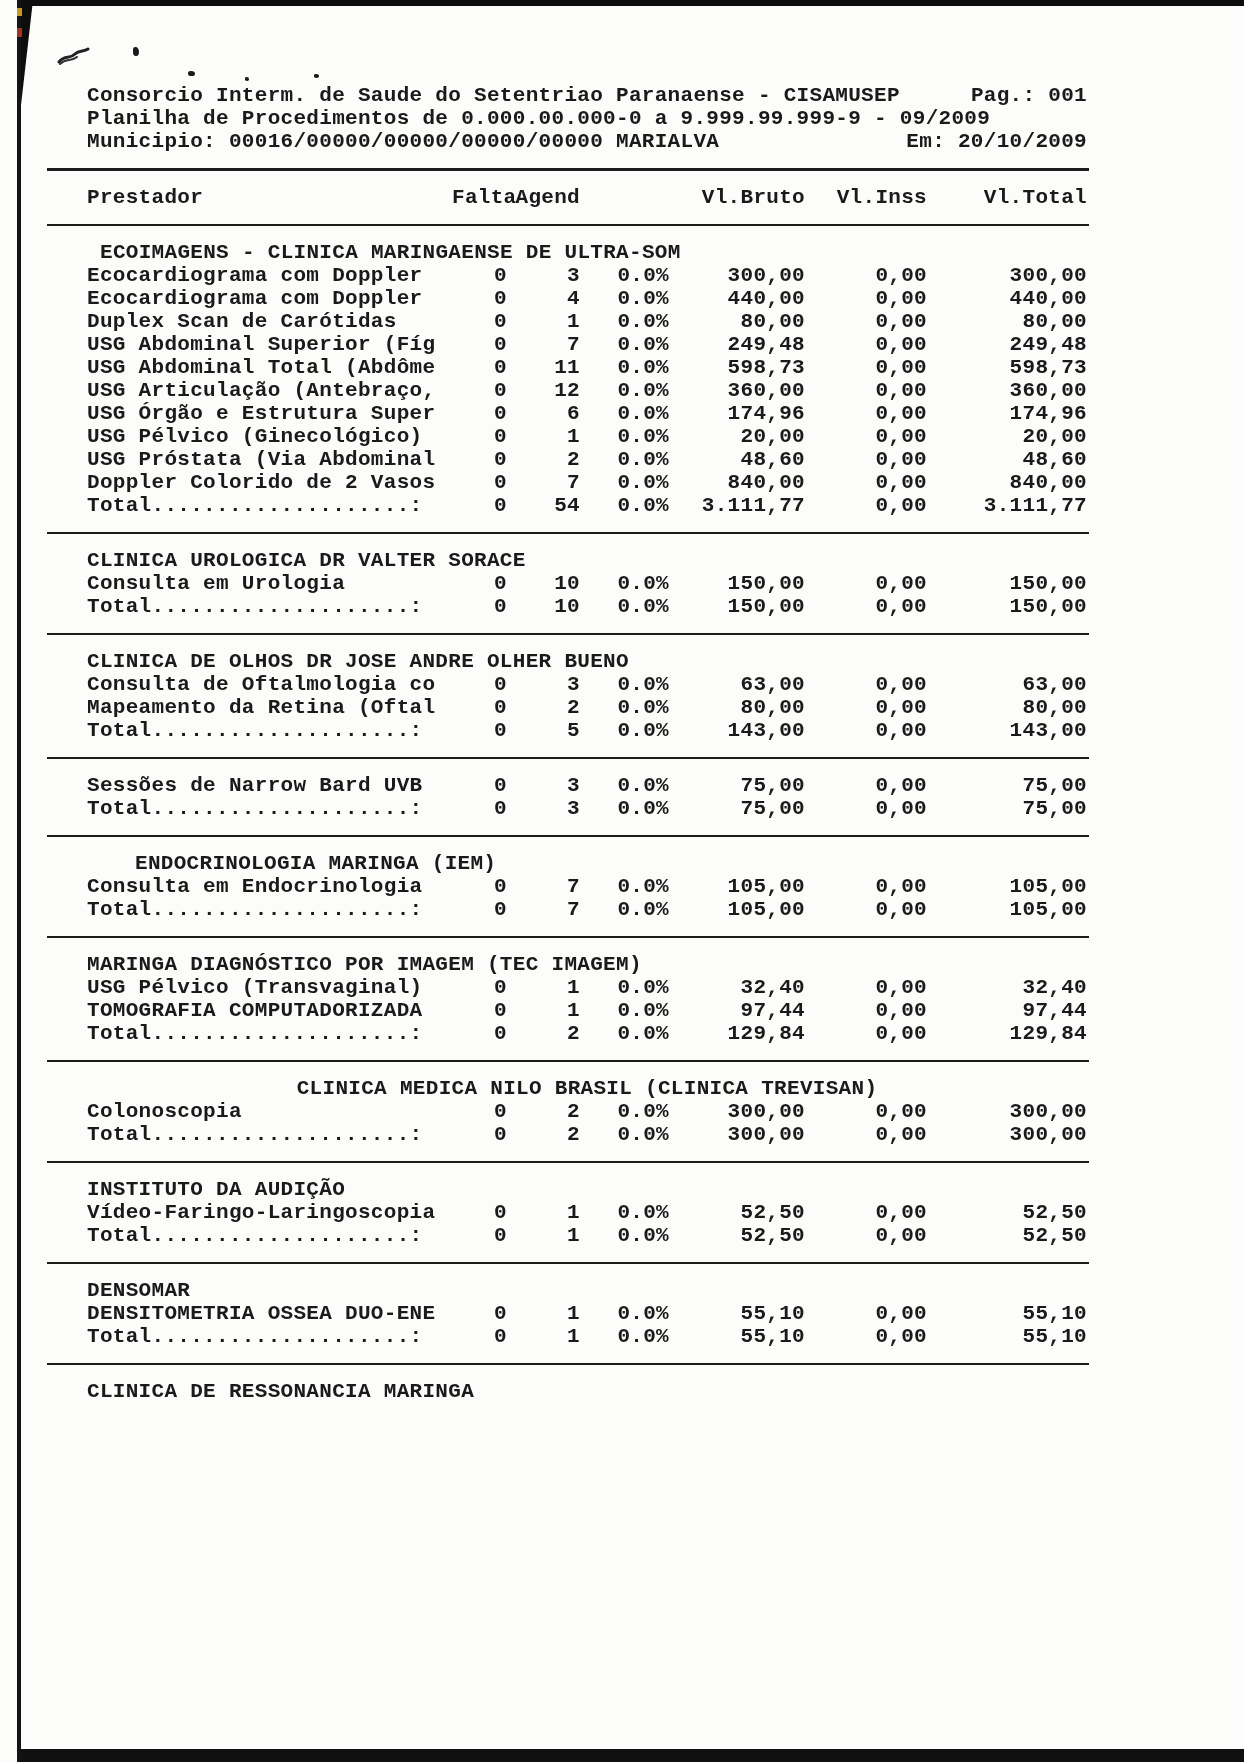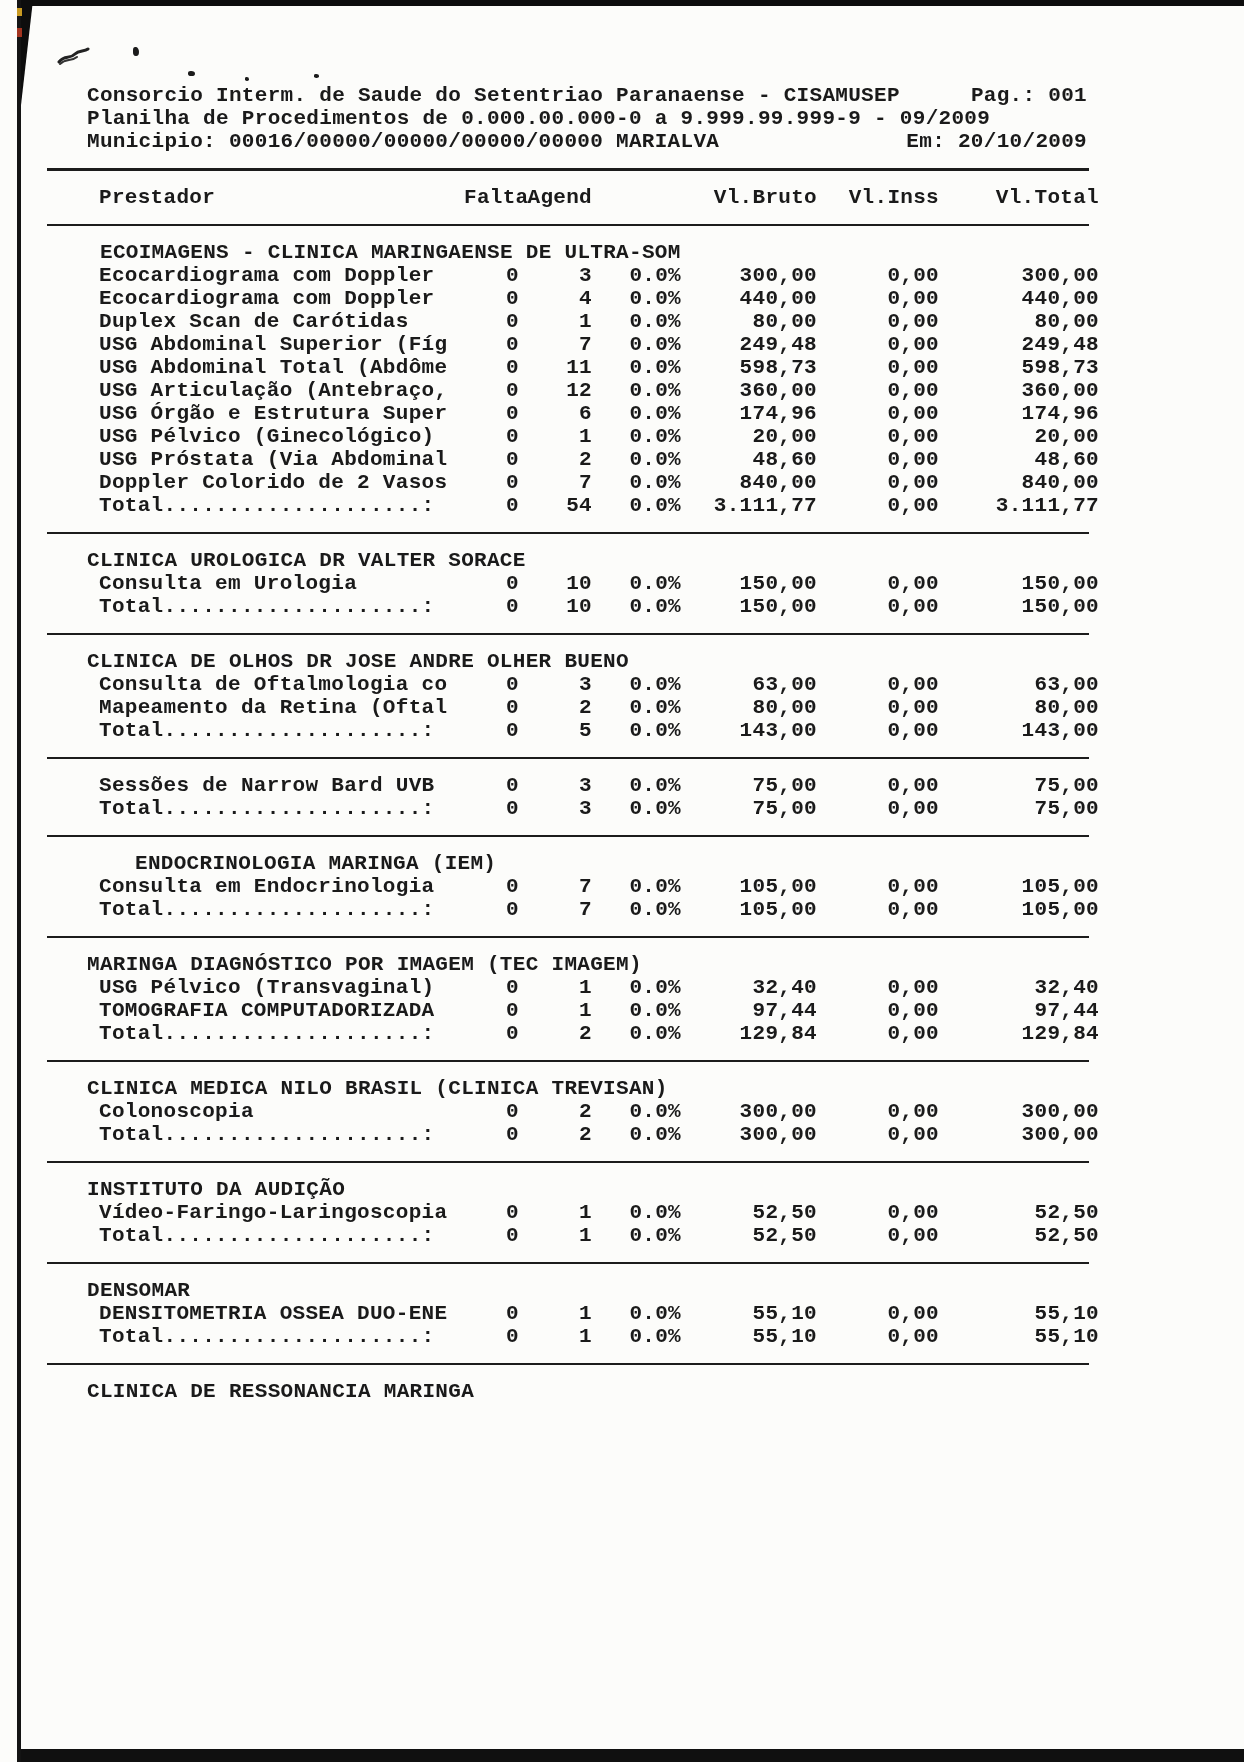--- a/index.html
+++ b/index.html
@@ -35,21 +35,20 @@
     border-top: 3px solid #1c1c1c;
     margin: 15px 0 15px -40px;
     width: 1042px;
     height: 0;
   }
   .rule.thin { border-top-width: 2.5px; }
   .grid-row {
     display: grid;
     grid-template-columns: 365px 55px 73px 89px 136px 122px 160px;
     white-space: pre;
-    margin-left: 12px;
   }
   .cell { overflow: visible; }
   .cell.num { text-align: right; }
   .section { margin: 0; }
   
   .edge-top { position: absolute; top: 0; left: 0; width: 1244px; height: 6px; background: #0d0d0d; }
   .edge-bottom { position: absolute; top: 1749px; left: 0; width: 1244px; height: 13px; background: #101010; }
   .edge-left-wedge { position: absolute; top: 0; left: 0; width: 16px; height: 140px; background: #0d0d0d; clip-path: polygon(0 0, 100% 0, 0 100%); }
   .edge-left-sliver { position: absolute; top: 0; left: 0; width: 4px; height: 1762px; background: #141414; }
   .edge-right { position: absolute; top: 0; left: 1237px; width: 3px; height: 1762px; background: #9a9a96; }
@@ -353,21 +352,21 @@
     <span class="cell num">0.0%</span>
     <span class="cell num">129,84</span>
     <span class="cell num">0,00</span>
     <span class="cell num">129,84</span>
   </div>
 </div>
     <hr class="rule thin">
   </div>
 
   <div class="section">
-    <div style="white-space:pre;">CLINICA MEDICA NILO BRASIL (CLINICA TREVISAN)</div>
+    <div style="white-space:pre;text-align:center;">CLINICA MEDICA NILO BRASIL (CLINICA TREVISAN)</div>
     <div>
   <div class="grid-row">
     <span class="cell">Colonoscopia</span>
     <span class="cell num">0</span>
     <span class="cell num">2</span>
     <span class="cell num">0.0%</span>
     <span class="cell num">300,00</span>
     <span class="cell num">0,00</span>
     <span class="cell num">300,00</span>
   </div>

